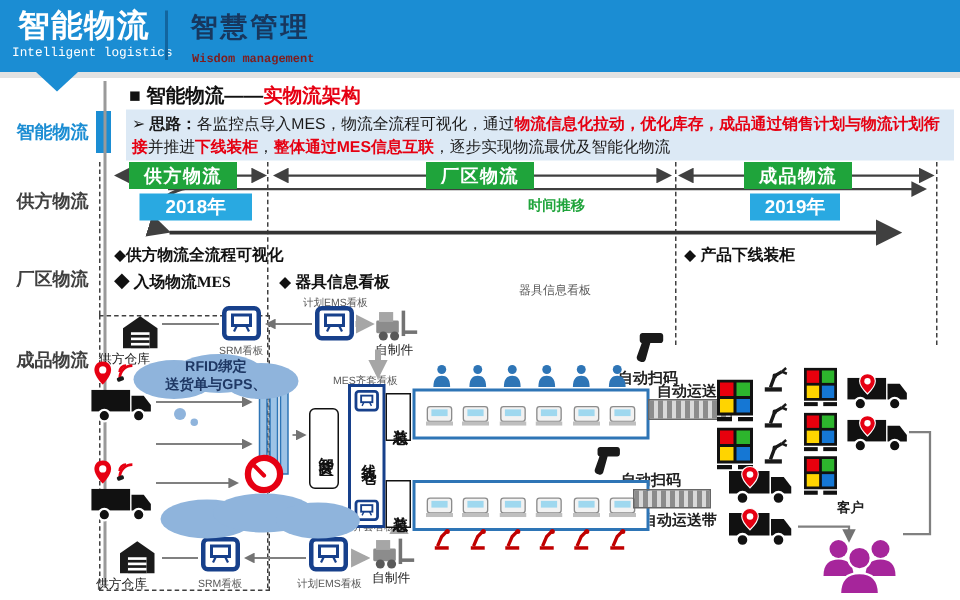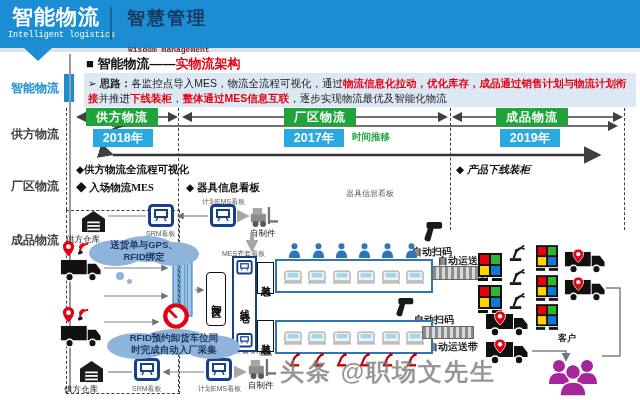--- a/index.html
+++ b/index.html
@@ -6,21 +6,21 @@
   #stage{position:relative;width:640px;height:400px;overflow:hidden;background:#fff;
          font-family:"Liberation Sans","DejaVu Sans",sans-serif;}
   .abs{position:absolute;}
   
   .hdr{left:0;top:0;width:640px;height:48px;background:#1b8dd3;}
   .hdr-strip{left:0;top:48px;width:640px;height:4px;background:#e2e2e2;}
   .brand{left:12px;top:3px;font-size:21px;font-weight:bold;color:#fff;letter-spacing:1px;}
   .brand-sub{left:8px;top:30px;font-size:8.5px;font-weight:normal;color:#fff;font-family:"Liberation Mono","DejaVu Sans Mono",monospace;}
   .hdr-div{left:110px;top:7px;width:2px;height:33px;background:#12659f;}
   .pgtitle{left:127px;top:6px;font-size:18px;font-weight:bold;color:#17375e;letter-spacing:2px;}
-  .pgsub{left:128px;top:45px;font-size:8px;font-weight:bold;color:#7f1d1d;font-family:"Liberation Mono","DejaVu Sans Mono",monospace;}
+  .pgsub{left:128px;top:35px;font-size:8px;font-weight:bold;color:#7f1d1d;font-family:"Liberation Mono","DejaVu Sans Mono",monospace;}
   .tri{left:24px;top:48px;width:0;height:0;border-left:14px solid transparent;border-right:14px solid transparent;border-top:13px solid #1b8dd3;}
   
   .side-item{left:6px;width:58px;text-align:center;font-size:12px;font-weight:bold;color:#404040;cursor:pointer;}
   .side-item.active{color:#1b8dd3;}
   .side-ind{left:64px;top:74px;width:10px;height:28px;background:#1b8dd3;}
   .side-line{left:69px;top:54px;width:2px;height:338px;background:#9a9a9a;}
   
   .title{left:86px;top:55px;font-size:13px;font-weight:bold;color:#111;}
   .title .red{color:#e60012;}
   .idea{left:84px;top:73px;width:552px;height:34px;background:#dce9f5;}
@@ -120,30 +120,29 @@
     <line x1="234" y1="372" x2="243" y2="372" stroke="#a6a6a6" stroke-width="4" marker-end="url(#mG)"></line>
     <line x1="266" y1="356" x2="266" y2="347" stroke="#a6a6a6" stroke-width="4" marker-end="url(#mG)"></line>
 
     <path d="M606,288 L620,288 L620,356 L602,356" fill="none" stroke="#808080" stroke-width="1.5"></path>
     <path d="M532,351 L566,351 L566,360" fill="none" stroke="#808080" stroke-width="1.5" marker-end="url(#mS)"></path>
   </svg>
 
   <div class="abs phase" style="left:86px;top:108px;width:72px;z-index:4;">供方物流</div>
   <div class="abs phase" style="left:284px;top:108px;width:72px;z-index:4;">厂区物流</div>
   <div class="abs phase" style="left:496px;top:108px;width:72px;z-index:4;">成品物流</div>
-  <div class="abs year" style="left:93px;top:129px;width:60px;z-index:4;">2018年</div>
-  <div class="abs year" style="left:284px;top:129px;width:60px;z-index:4;">2017年</div>
+  <div class="abs year" style="left:93px;top:129px;width:75px;z-index:4;">2018年</div>
   <div class="abs year" style="left:500px;top:129px;width:60px;z-index:4;">2019年</div>
   <div class="abs tnote" style="left:352px;top:131px;z-index:4;">时间推移</div>
 
   <div class="abs bullet" style="left:76px;top:163px;">◆供方物流全流程可视化</div>
   <div class="abs bullet" style="left:76px;top:181px;font-family:Liberation Serif, serif;">◆ 入场物流MES</div>
   <div class="abs bullet" style="left:186px;top:181px;">◆ 器具信息看板</div>
   <div class="abs note-sm" style="left:346px;top:188px;">器具信息看板</div>
-  <div class="abs bullet" style="left:456px;top:163px;font-style:italic;">◆ 产品下线装柜</div>
+  <div class="abs bullet" style="left:456px;top:163px;">◆ 产品下线装柜</div>
 
   <div class="abs" style="left:80px;top:210px;z-index:4;">
     <svg width="27" height="23" viewBox="0 0 30 26">
         <path d="M2,10 L15,1 L28,10 L28,25 L2,25 Z" fill="#1a1a1a"></path>
         <rect x="8" y="13" width="14" height="12" fill="#fff"></rect>
         <rect x="8" y="15" width="14" height="2" fill="#1a1a1a"></rect>
         <rect x="8" y="19" width="14" height="2" fill="#1a1a1a"></rect>
         <rect x="8" y="23" width="14" height="2" fill="#1a1a1a"></rect>
       </svg>
   </div>
@@ -371,22 +370,22 @@
         <circle cx="34" cy="22" r="4" fill="#111" stroke="#fff" stroke-width="1.6"></circle>
       </svg>
   </div>
   <div class="abs" style="left:88px;top:234px;z-index:5;">
     <svg width="112" height="36" viewBox="0 0 112 36">
         <ellipse cx="28" cy="19" rx="27" ry="13" fill="#8fb4dc"></ellipse>
         <ellipse cx="58" cy="15" rx="30" ry="13" fill="#8fb4dc"></ellipse>
         <ellipse cx="86" cy="20" rx="25" ry="12" fill="#8fb4dc"></ellipse>
       </svg>
     <div class="abs cloud-txt" style="left:6px;top:5px;width:100px;">
+      <div>RFID绑定</div>
       <div>送货单与GPS、</div>
-      <div>RFID绑定</div>
     </div>
   </div>
   <div class="abs bub" style="left:116px;top:272px;width:8px;height:8px;z-index:5;"></div>
   <div class="abs bub" style="left:127px;top:279px;width:5px;height:5px;z-index:5;"></div>
 
   <div class="abs" style="left:62px;top:306px;z-index:5;">
     <svg width="13" height="17" viewBox="0 0 14 18">
         <path d="M7,1 C3.5,1 1,3.5 1,7 c0,4.5 6,10.5 6,10.5 c0,0 6,-6 6,-10.5 C13,3.5 10.5,1 7,1 z" fill="#e60012"></path>
         <circle cx="7" cy="7" r="2.6" fill="#fff"></circle>
       </svg>
@@ -405,24 +404,20 @@
         <circle cx="10" cy="22" r="4" fill="#111" stroke="#fff" stroke-width="1.6"></circle>
         <circle cx="34" cy="22" r="4" fill="#111" stroke="#fff" stroke-width="1.6"></circle>
       </svg>
   </div>
   <div class="abs" style="left:106px;top:328px;z-index:6;">
     <svg width="136" height="34" viewBox="0 0 136 34">
         <ellipse cx="32" cy="18" rx="31" ry="13" fill="#8fb4dc"></ellipse>
         <ellipse cx="70" cy="14" rx="34" ry="13" fill="#8fb4dc"></ellipse>
         <ellipse cx="106" cy="19" rx="28" ry="12" fill="#8fb4dc"></ellipse>
       </svg>
-    <div class="abs cloud-txt" style="left:8px;top:4px;width:120px;">
-      <div>RFID预约卸货车位同</div>
-      <div>时完成自动入厂采集</div>
-    </div>
   </div>
 
   <div class="abs" style="left:78px;top:360px;z-index:4;">
     <svg width="27" height="23" viewBox="0 0 30 26">
         <path d="M2,10 L15,1 L28,10 L28,25 L2,25 Z" fill="#1a1a1a"></path>
         <rect x="8" y="13" width="14" height="12" fill="#fff"></rect>
         <rect x="8" y="15" width="14" height="2" fill="#1a1a1a"></rect>
         <rect x="8" y="19" width="14" height="2" fill="#1a1a1a"></rect>
         <rect x="8" y="23" width="14" height="2" fill="#1a1a1a"></rect>
       </svg>
@@ -605,15 +600,14 @@
     <svg width="54" height="42" viewBox="0 0 54 42">
         <circle cx="13" cy="10" r="6" fill="#a6259b"></circle>
         <path d="M3,28 c0,-8 4,-11 10,-11 c6,0 10,3 10,11 z" fill="#a6259b"></path>
         <circle cx="41" cy="10" r="6" fill="#a6259b"></circle>
         <path d="M31,28 c0,-8 4,-11 10,-11 c6,0 10,3 10,11 z" fill="#a6259b"></path>
         <circle cx="27" cy="16" r="7.5" fill="#a6259b" stroke="#fff" stroke-width="1.5"></circle>
         <path d="M14,40 c0,-10 5,-14 13,-14 c8,0 13,4 13,14 z" fill="#a6259b" stroke="#fff" stroke-width="1.5"></path>
       </svg>
   </div>
 
-  <div class="abs wm">头条 @职场文先生</div>
 
 </div>
 
 </body></html>

